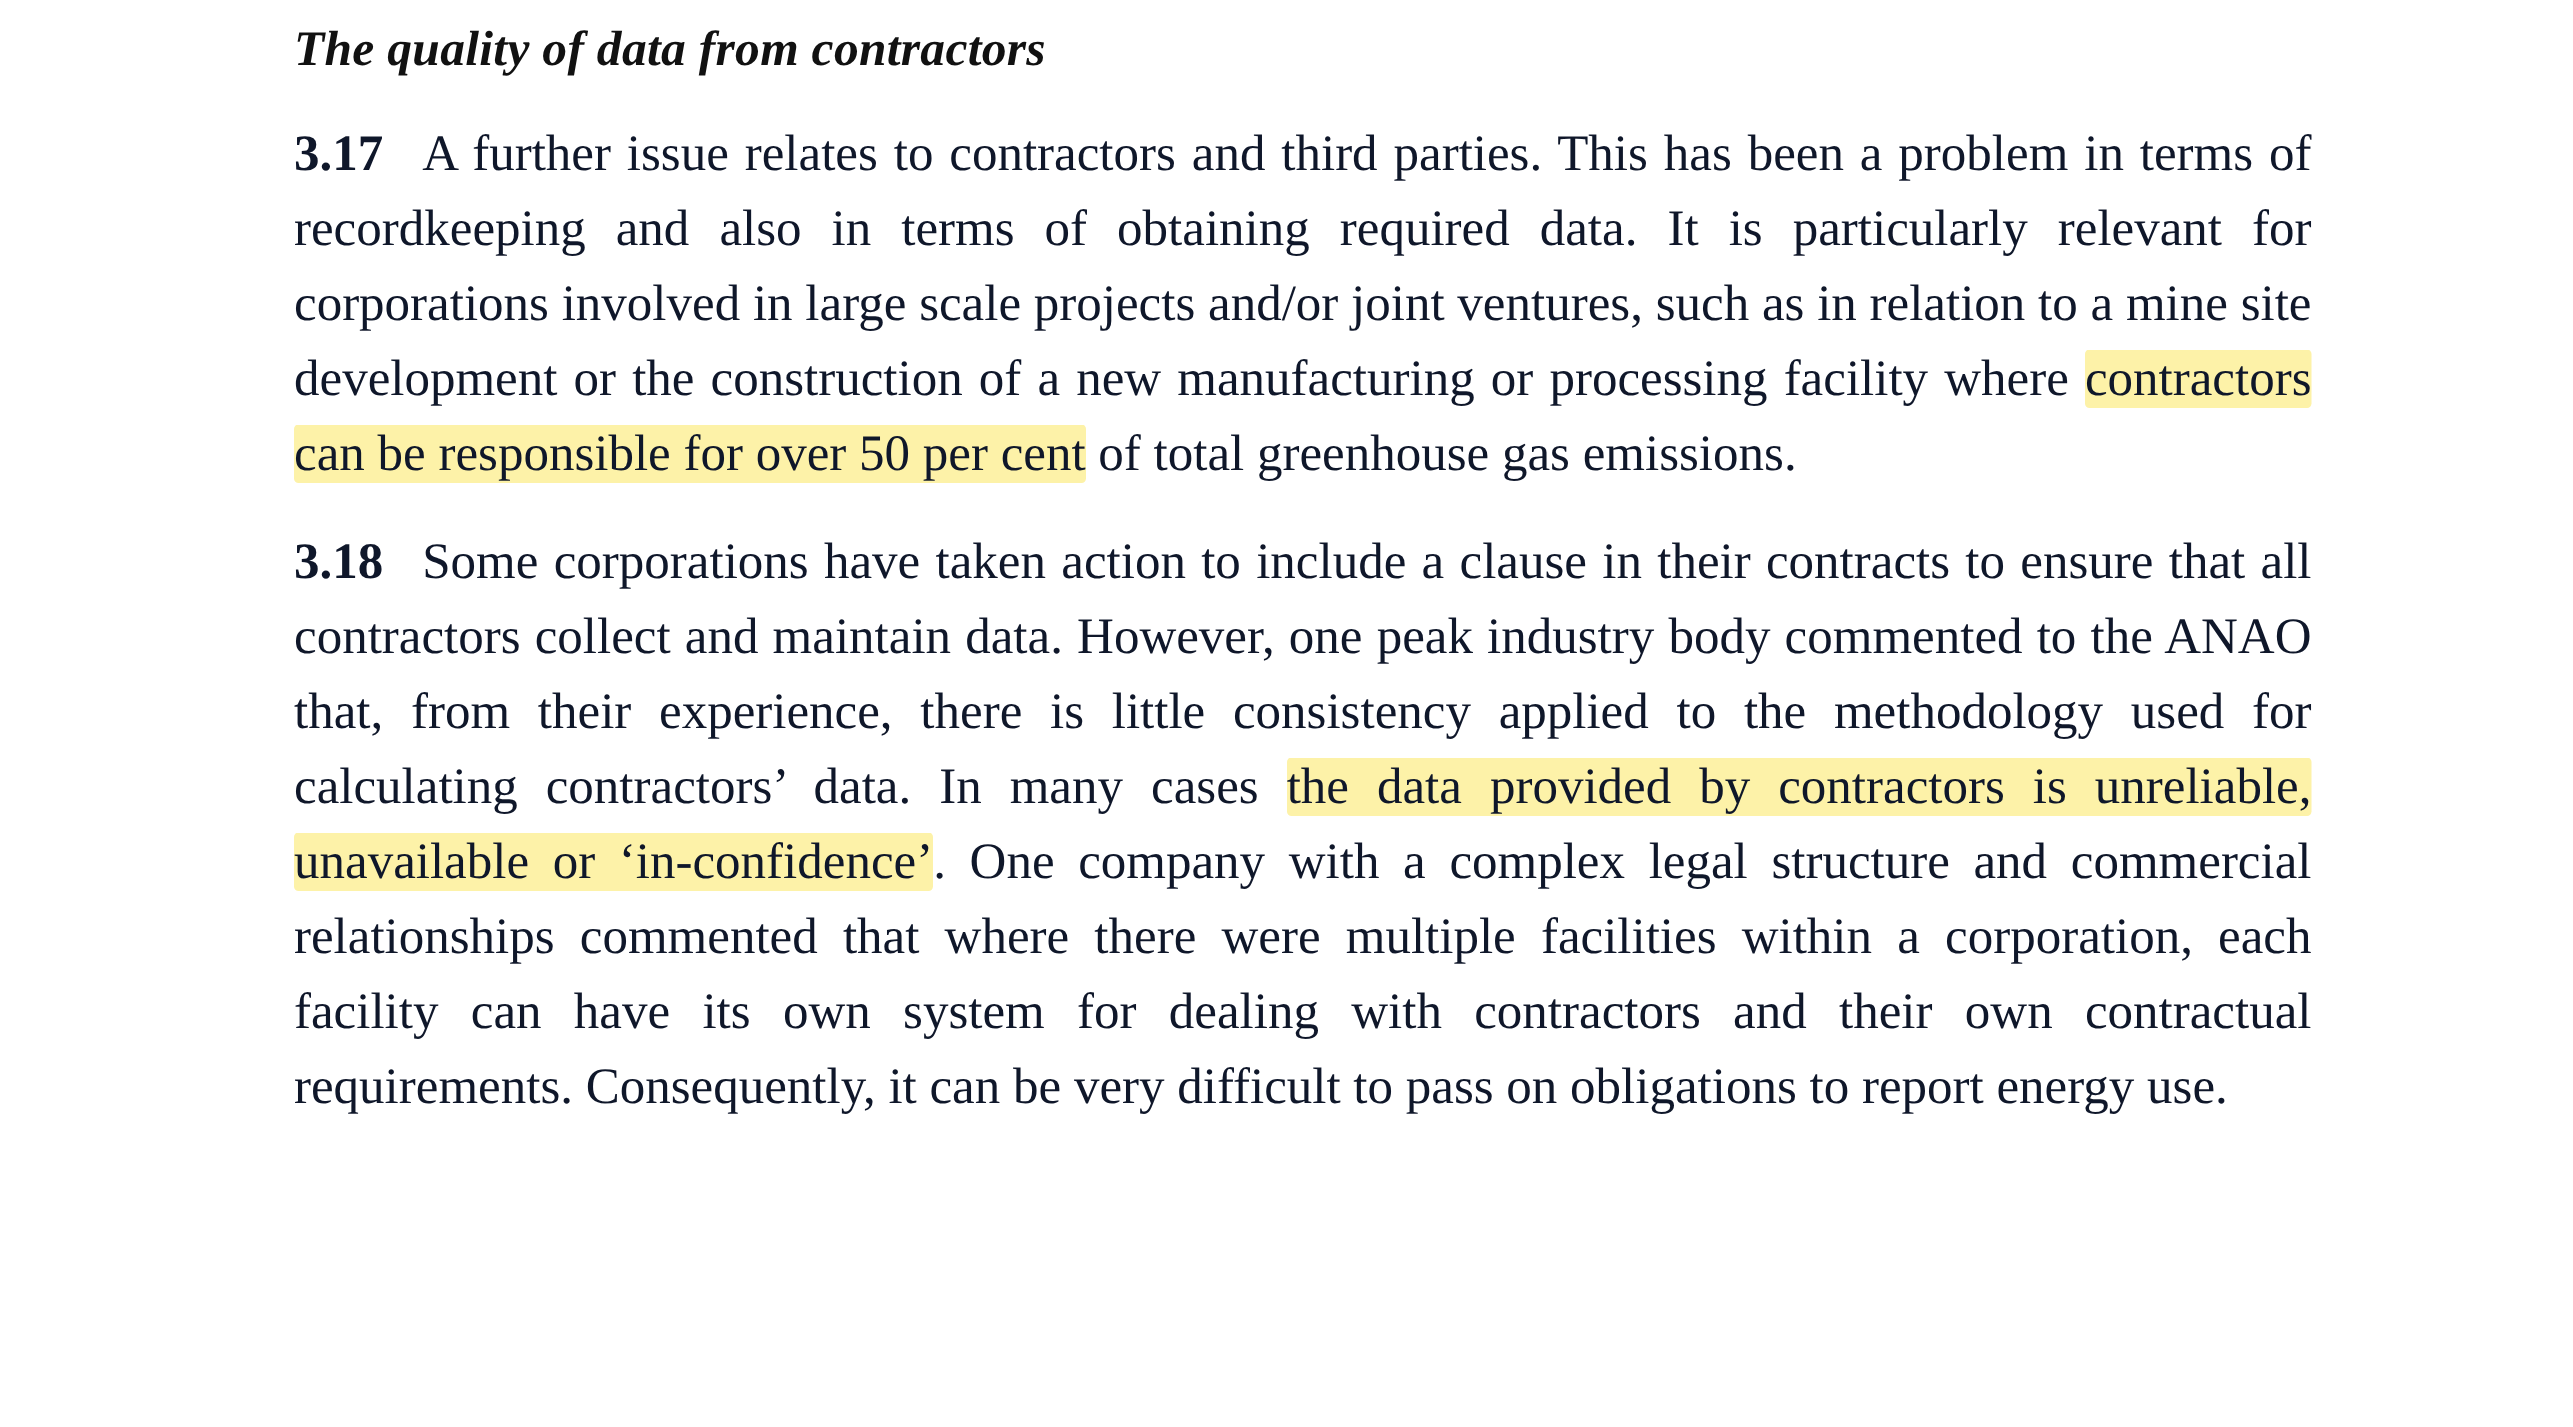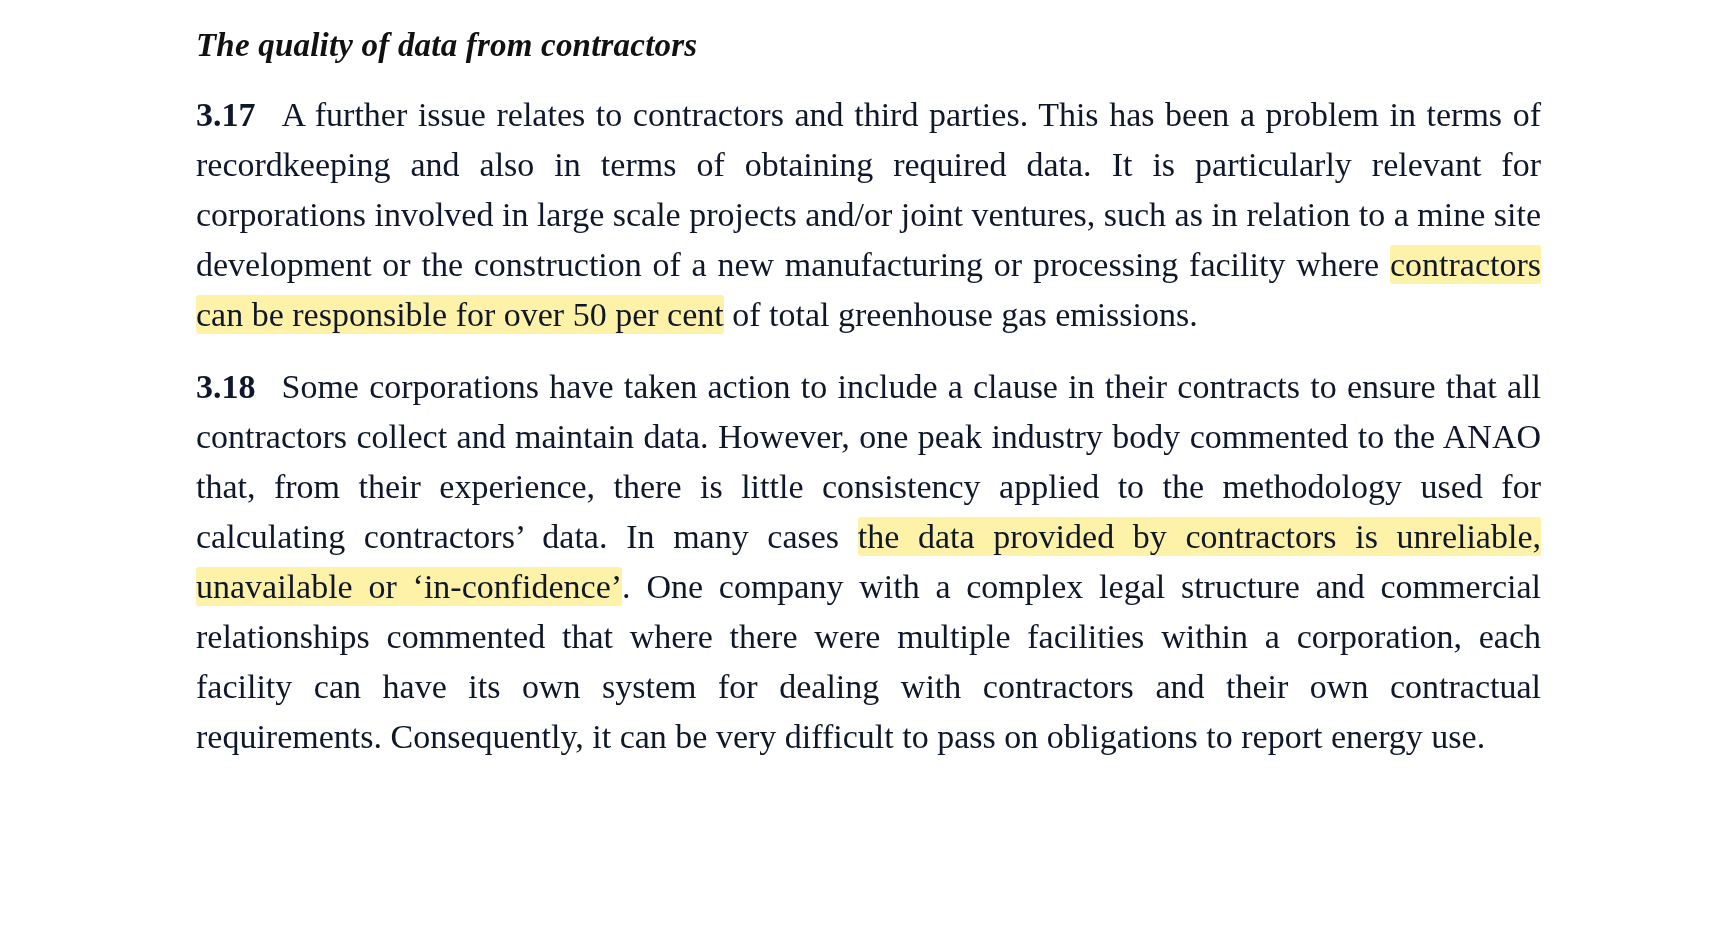--- a/index.html
+++ b/index.html
@@ -11,21 +11,21 @@
     width: 1715px;
     height: 951px;
     font-family: "Liberation Serif", serif;
     color: #111111;
     overflow: hidden;
   }
   .page {
     box-sizing: border-box;
     width: 1715px;
     height: 951px;
-    padding: 26px 0 0 0;
+    padding: 14px 0 0 0;
     background: #ffffff;
   }
   .content {
     width: 1345px;
     margin-left: 196px;
   }
   .section-heading {
     font-family: "Liberation Serif", serif;
     font-style: italic;
     font-size: 33px;

